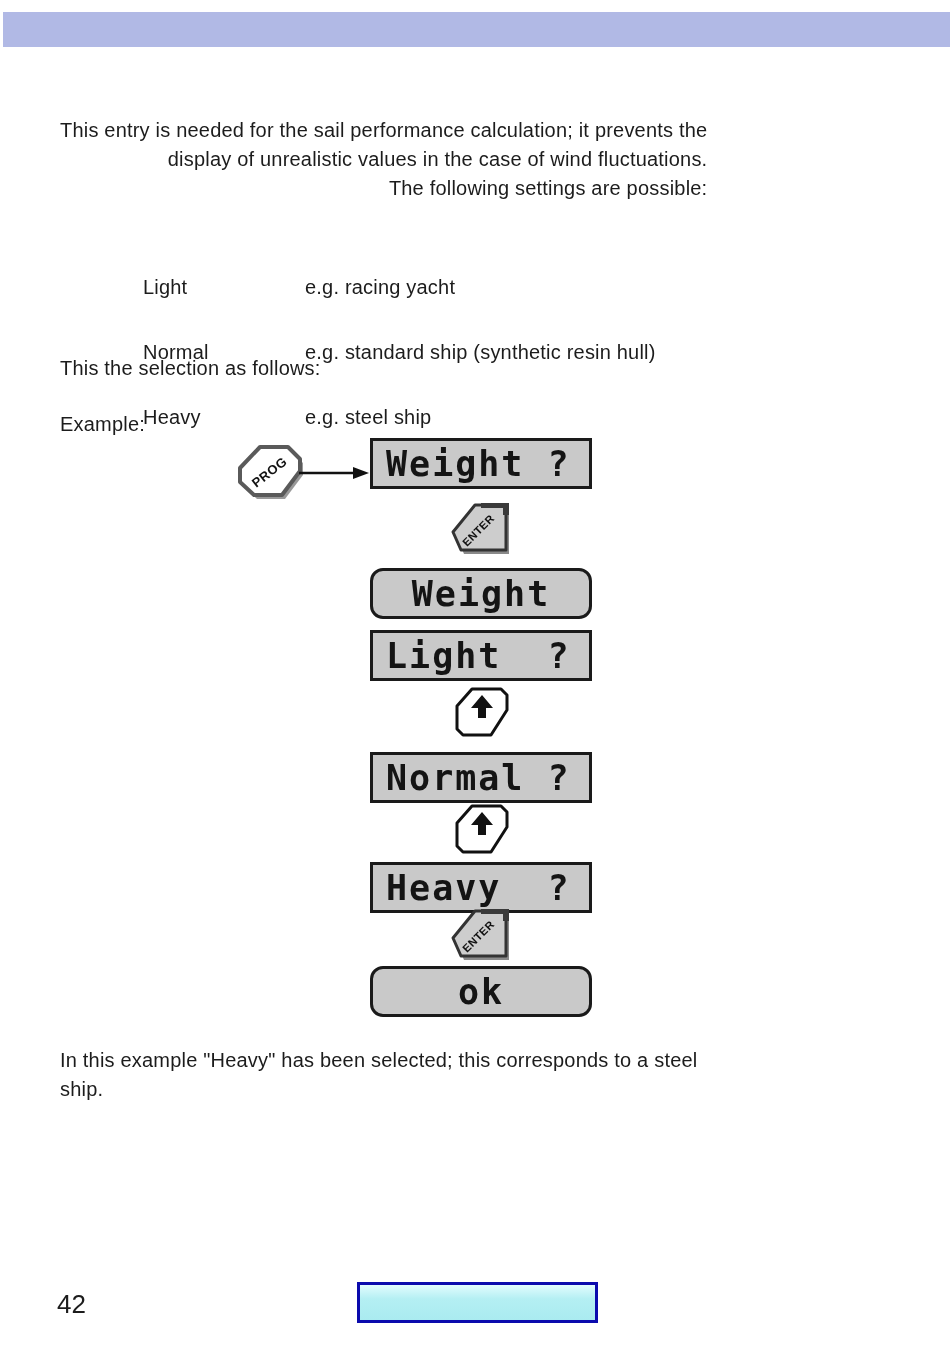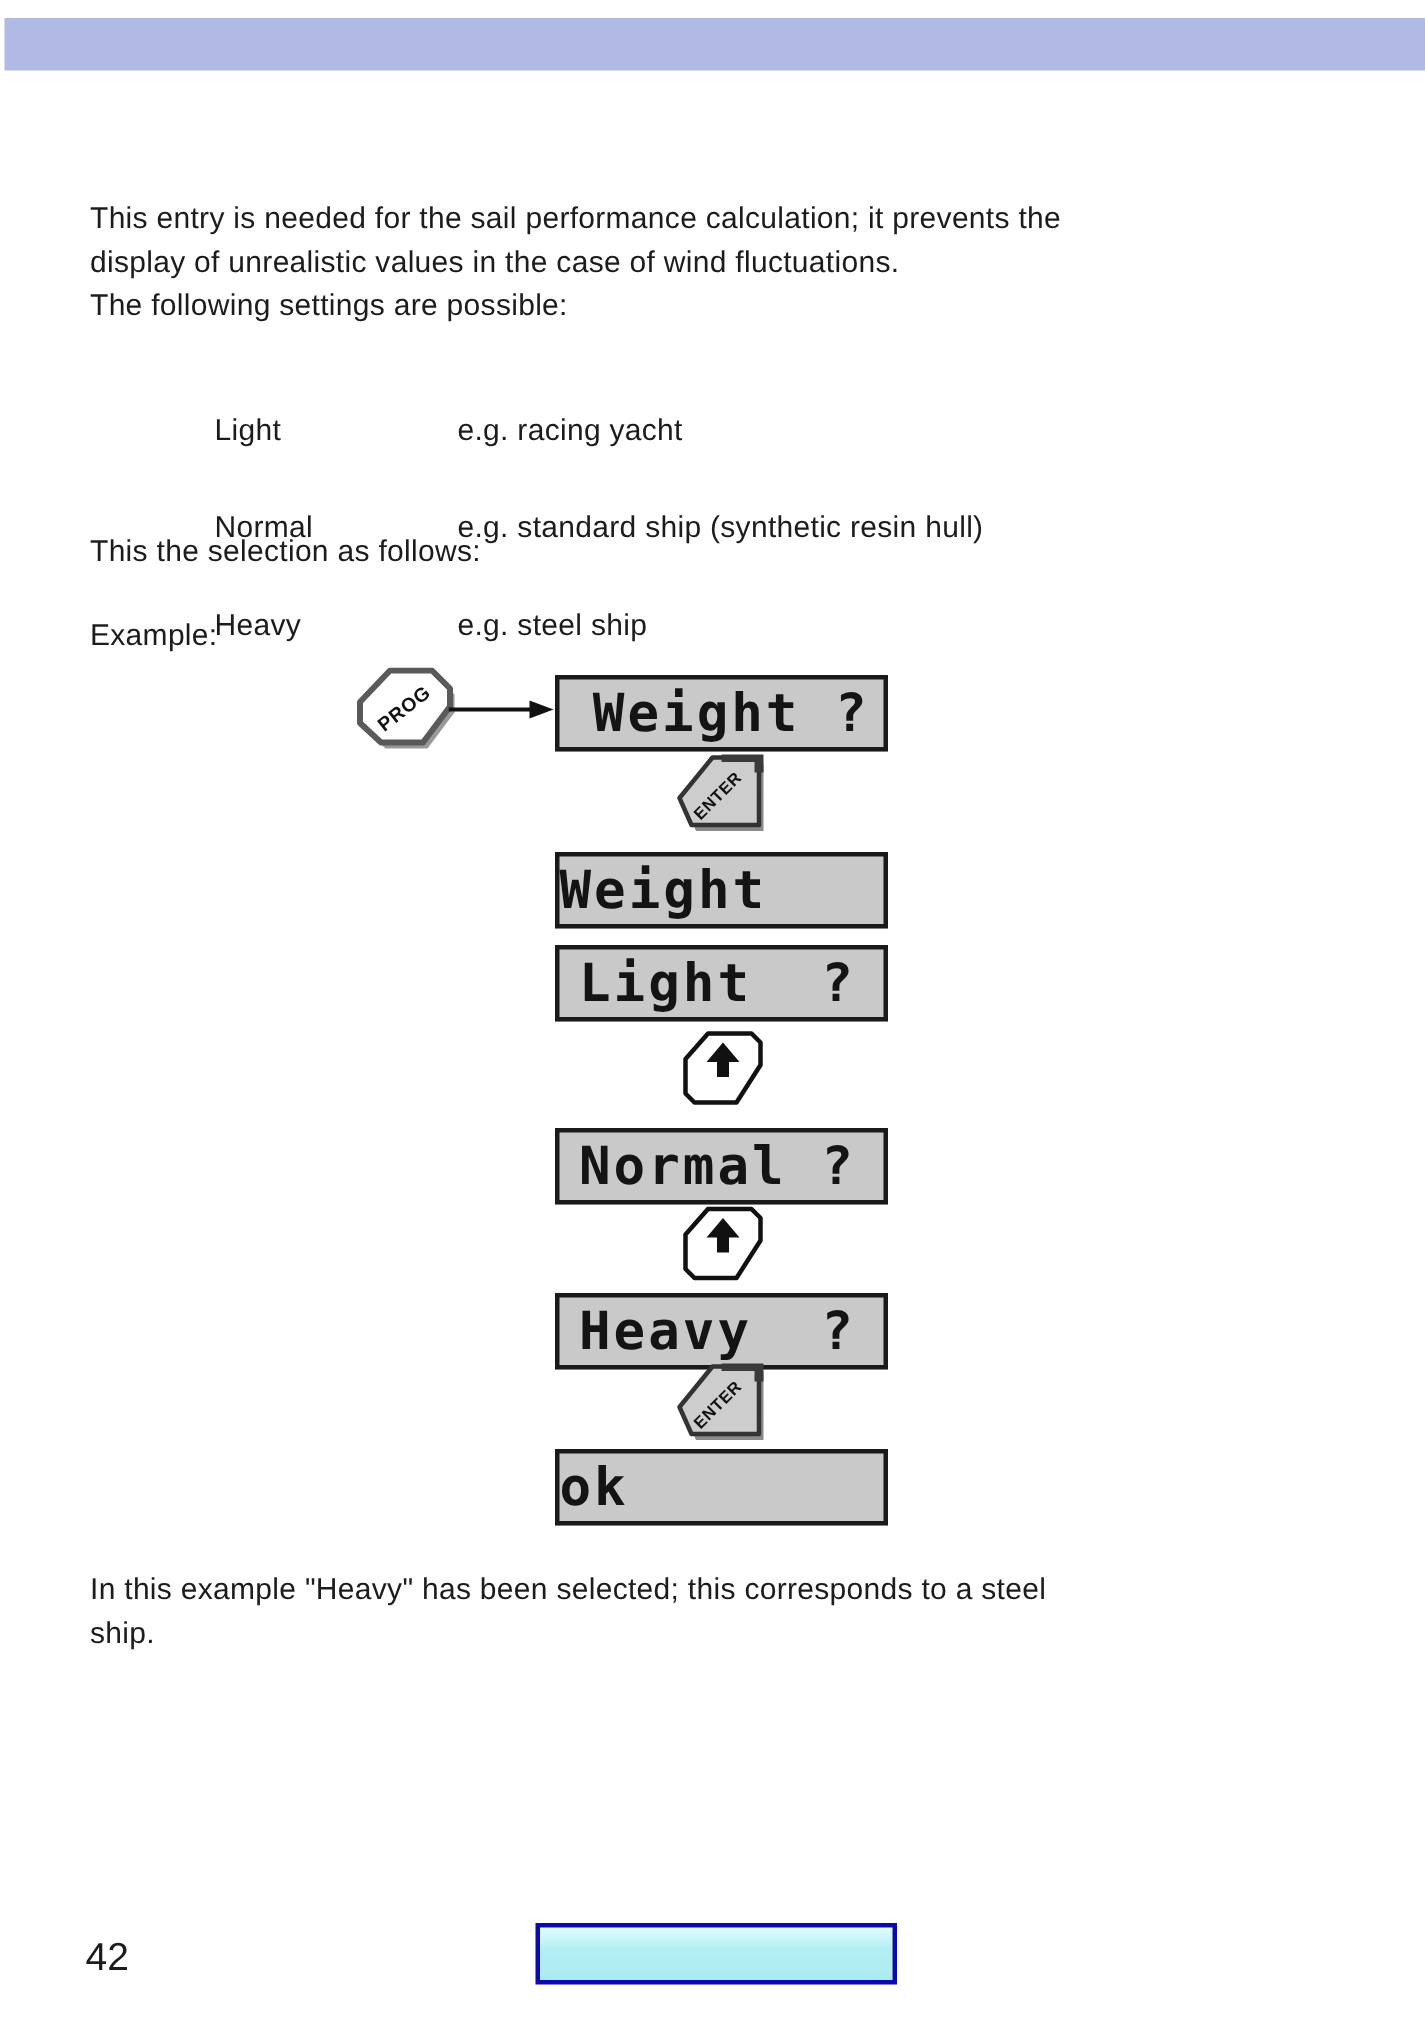--- a/index.html
+++ b/index.html
@@ -3,36 +3,36 @@
 <meta charset="utf-8">
 <style>
   html,body{margin:0;padding:0;}
   body{
     width:950px;height:1346px;position:relative;background:#ffffff;
     font-family:"Liberation Sans", sans-serif;color:#1c1c1c;overflow:hidden;
   }
   .abs{position:absolute;}
   .header-bar{left:3px;top:12px;width:947px;height:35px;background:#b1b9e5;}
   .bodytext{font-size:20px;line-height:29px;letter-spacing:0.2px;white-space:nowrap;}
-  .intro{left:60px;top:132px;}
+  .intro{left:60px;top:116px;text-align:right;}
   .settings{left:143px;top:237px;}
   .settings-row{display:flex;margin-top:36px;}
   .settings-label{width:162px;}
   .instruction{left:60px;top:354px;}
   .example-label{left:60px;top:410px;}
   .conclusion{left:60px;top:1046px;}
   .lcd{
     position:absolute;left:370px;width:222px;height:51px;
     background:#c9c9c9;border:3px solid #1a1a1a;box-sizing:border-box;
     display:flex;align-items:center;
     font-family:"DejaVu Sans Mono", monospace;font-weight:bold;
     font-size:35px;letter-spacing:2px;white-space:pre;color:#141414;
   }
   .lcd.left{padding-left:13px;}
-  .lcd.center{justify-content:flex-start;}
+  .lcd.center{justify-content:center;border-radius:13px;}
   .pagenum{left:57px;top:1289px;font-size:26px;}
   .footer-box{
     left:357px;top:1282px;width:241px;height:41px;box-sizing:border-box;
     border:3px solid #0b0bad;
     background:linear-gradient(180deg,#e2fcfe 0%,#b4eff3 40%,#aaebf0 100%);
   }
   svg text{font-family:"Liberation Sans", sans-serif;font-weight:bold;}
 </style>
 </head>
 <body>
@@ -67,21 +67,21 @@
   <polygon points="25,6 53,6 65,18 65,30 47,54 19,54 5,41 5,27" fill="#999999" stroke="none"></polygon>
   <polygon points="22,2 50,2 62,14 62,26 44,50 16,50 2,37 2,23" fill="#ffffff" stroke="#5a5a5a" stroke-width="4" stroke-linejoin="round"></polygon>
   <text x="0" y="0" transform="translate(32,28) rotate(-38)" font-size="13" letter-spacing="0.5" fill="#111111" text-anchor="middle" dominant-baseline="middle">PROG</text>
 </svg>
 
 <svg class="abs" style="left:299px;top:464px;" width="72" height="18" viewBox="0 0 72 18">
   <line x1="0" y1="9" x2="56" y2="9" stroke="#111111" stroke-width="2.6"></line>
   <polygon points="54,3 70,9 54,15" fill="#111111"></polygon>
 </svg>
 
-<div class="lcd left" style="top:450px;justify-content:center;">
+<div class="lcd left" style="top:438px;">
   <span>Weight ?</span>
 </div>
 <div class="lcd center" style="top:568px;">
   <span>Weight</span>
 </div>
 <div class="lcd left" style="top:630px;">
   <span>Light  ?</span>
 </div>
 <div class="lcd left" style="top:752px;">
   <span>Normal ?</span>

